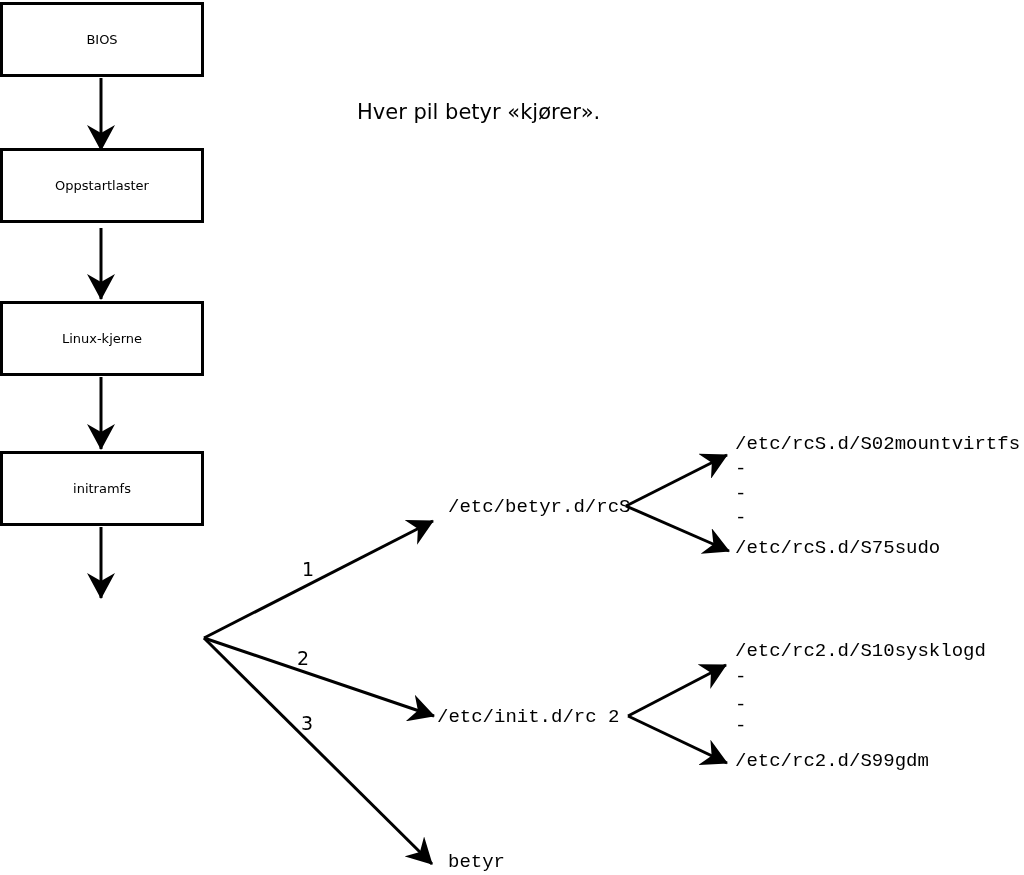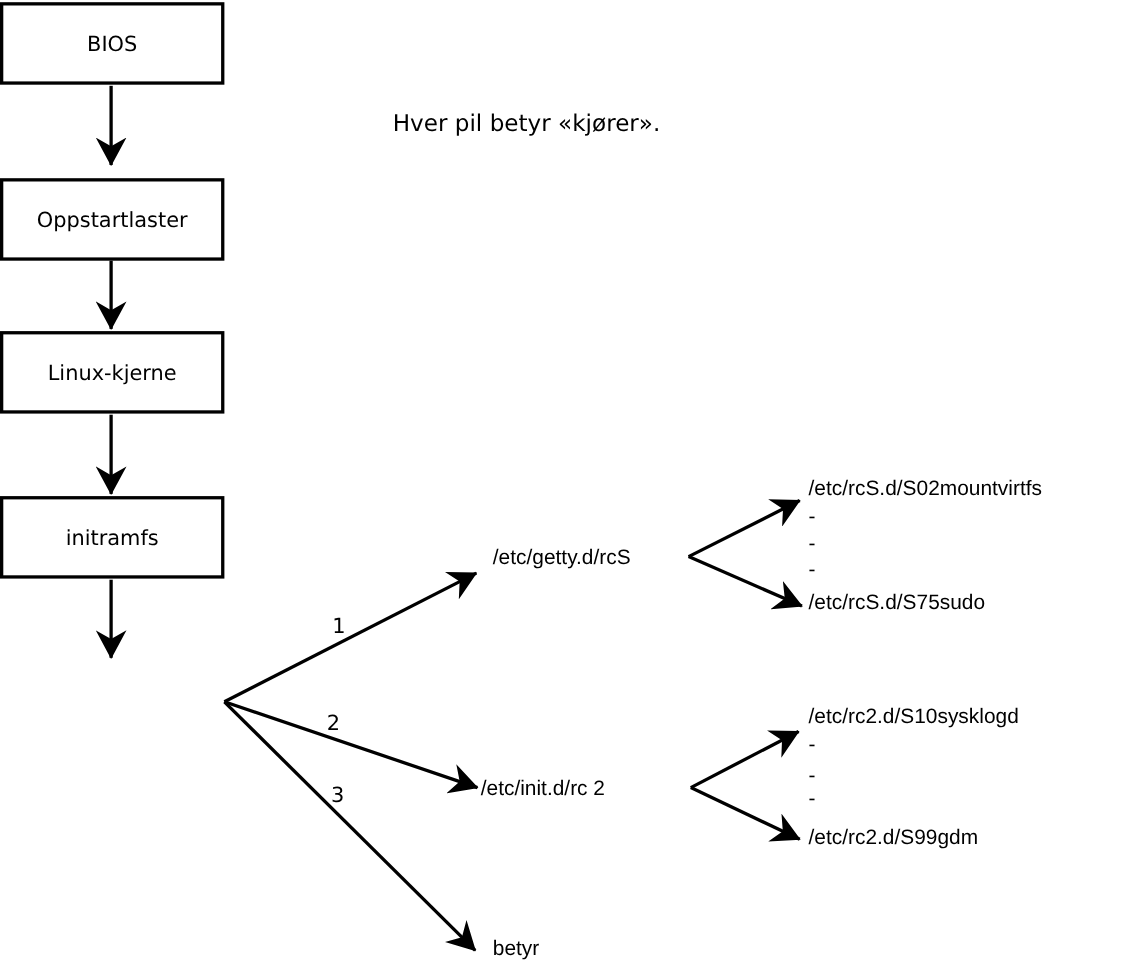--- a/index.html
+++ b/index.html
@@ -33,39 +33,39 @@
     width: 204px;
     height: 75px;
     box-sizing: border-box;
     border: 3px solid #000000;
     background: #ffffff;
     display: flex;
     align-items: center;
     justify-content: center;
   }
   .box-label {
-    font-size: 19px;
+    font-size: 13px;
     white-space: pre;
   }
   .caption {
     position: absolute;
     left: 357px;
     top: 101px;
     font-size: 21px;
     line-height: 22px;
     white-space: pre;
   }
   .num-label {
     position: absolute;
     font-size: 19px;
     line-height: 19px;
   }
   .mono-label {
     position: absolute;
-    font-family: Liberation Sans, sans-serif;
+    font-family: Liberation Mono, monospace;
     font-size: 19px;
     line-height: 19px;
     white-space: pre;
   }
 </style>
 </head>
 <body>
 
 <div class="canvas">
 
@@ -88,37 +88,37 @@
     <line x1="626" y1="506" x2="727" y2="455" marker-end="url(#ah)"></line>
     <line x1="626" y1="506" x2="729" y2="551" marker-end="url(#ah)"></line>
 
     <line x1="628" y1="716" x2="726" y2="665" marker-end="url(#ah)"></line>
     <line x1="628" y1="716" x2="727" y2="763" marker-end="url(#ah)"></line>
   </svg>
 
   <div class="box" style="top:2px">
     <span class="box-label">BIOS</span>
   </div>
-  <div class="box" style="top:162px">
+  <div class="box" style="top:148px">
     <span class="box-label">Oppstartlaster</span>
   </div>
   <div class="box" style="top:451px">
     <span class="box-label">initramfs</span>
   </div>
   <div class="box" style="top:301px">
     <span class="box-label">Linux-kjerne</span>
   </div>
 
   <span class="caption">Hver pil betyr «kjører».</span>
 
   <span class="num-label" style="left:302px;top:560px">1</span>
   <span class="num-label" style="left:297px;top:649px">2</span>
   <span class="num-label" style="left:301px;top:714px">3</span>
 
-  <span class="mono-label" style="left:448px;top:498px">/etc/getty.d/rcS</span>
+  <span class="mono-label" style="left:448px;top:498px">/etc/betyr.d/rcS</span>
   <span class="mono-label" style="left:735px;top:435px">/etc/rcS.d/S02mountvirtfs</span>
   <span class="mono-label" style="left:735px;top:460px">-</span>
   <span class="mono-label" style="left:735px;top:485px">-</span>
   <span class="mono-label" style="left:735px;top:509px">-</span>
   <span class="mono-label" style="left:735px;top:539px">/etc/rcS.d/S75sudo</span>
 
   <span class="mono-label" style="left:437px;top:708px">/etc/init.d/rc 2</span>
   <span class="mono-label" style="left:735px;top:642px">/etc/rc2.d/S10sysklogd</span>
   <span class="mono-label" style="left:735px;top:668px">-</span>
   <span class="mono-label" style="left:735px;top:696px">-</span>

